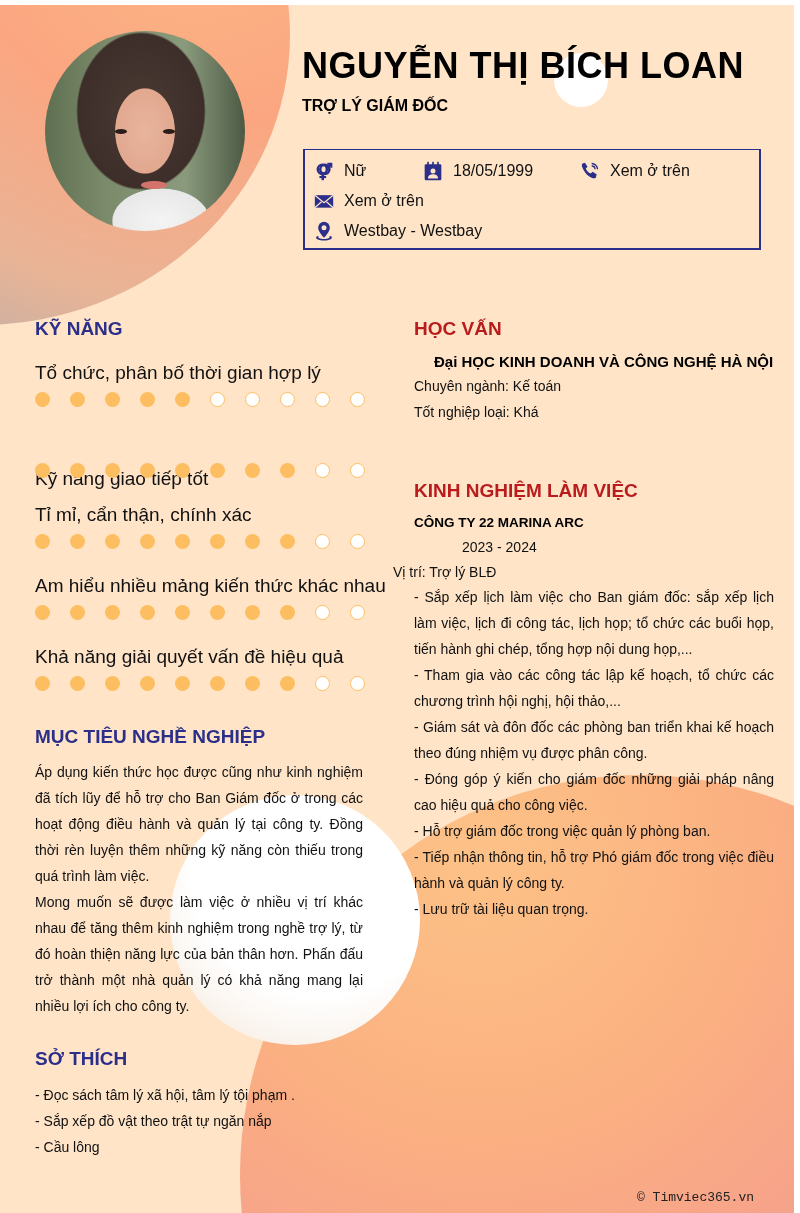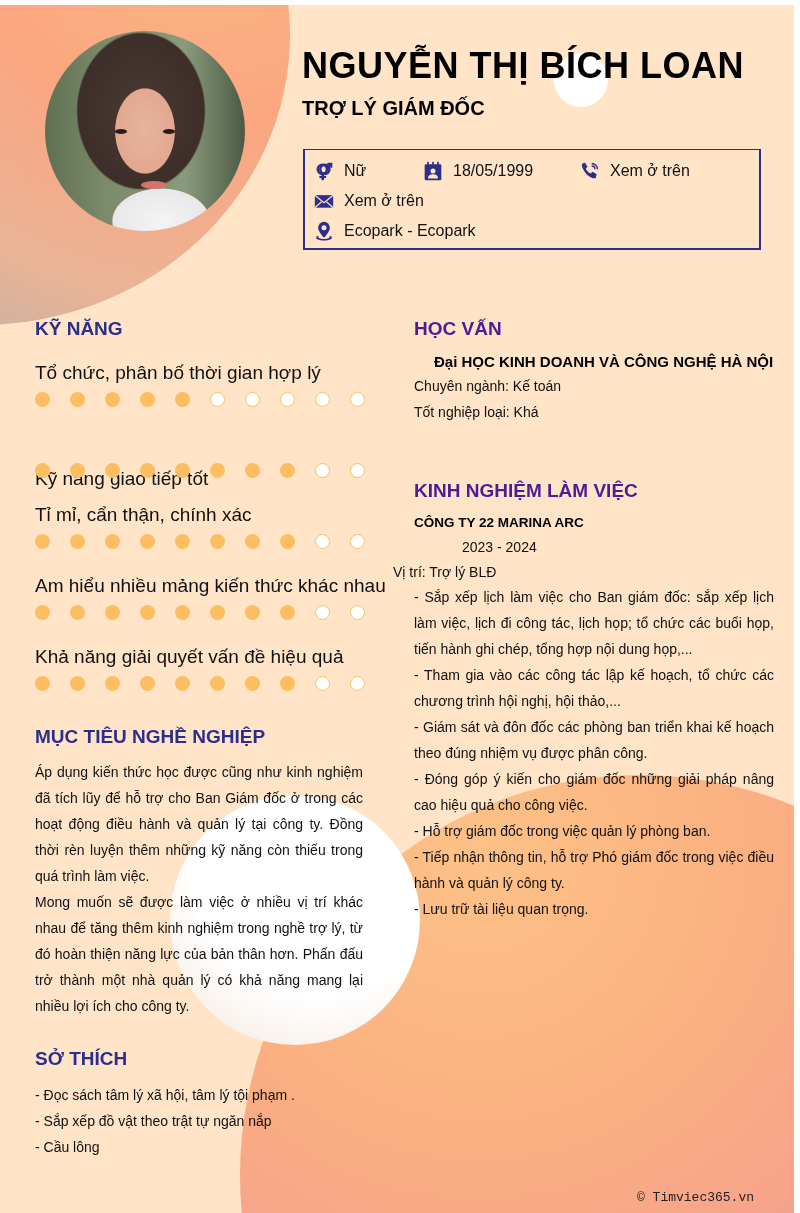--- a/index.html
+++ b/index.html
@@ -43,35 +43,35 @@
       linear-gradient(90deg, #5f7052 0%, #7b8a6a 30%, #8a9a7c 70%, #4c5a44 100%);
   }
   .avatar .eye { position: absolute; width: 12px; height: 5px; background: #2a1c18; border-radius: 50%; top: 98px; }
   .avatar .lips { position: absolute; left: 96px; top: 150px; width: 26px; height: 8px; border-radius: 50%; background: #d4736c; }
 
   .name {
     position: absolute; left: 302px; top: 40px; font-size: 36px; font-weight: 700; letter-spacing: 0.5px; color: #000;
     font-family: "Liberation Sans", sans-serif;
   }
   .title {
-    position: absolute; left: 302px; top: 92px; font-size: 20px; font-weight: 700; color: #000;
+    position: absolute; left: 302px; top: 92px; font-size: 16px; font-weight: 700; color: #000;
   }
   .contact-box {
     position: absolute; left: 303px; top: 144px; width: 458px; height: 101px;
     border: 2px solid #2b2f8a; border-top-width: 1px; border-bottom-width: 2px;
   }
   .contact-item { position: absolute; display: flex; align-items: center; font-size: 16px; color: #111; }
   .contact-item .ic { width: 20px; height: 20px; margin-right: 10px; display: inline-flex; align-items: center; justify-content: center; }
   .contact-item svg { width: 20px; height: 20px; fill: #2b2f8a; }
 
   .sec-title-blue {
     position: absolute; font-size: 19px; font-weight: 700; color: #2b2f8a;
   }
   .sec-title-black {
-    position: absolute; font-size: 19px; font-weight: 700; color: #4c1d95;
+    position: absolute; font-size: 19px; font-weight: 700; color: #b91c1c;
   }
   .skill-label { position: absolute; left: 35px; font-size: 19px; color: #111; }
   .dots { position: absolute; left: 35px; display: flex; gap: 20px; }
   .dot { width: 15px; height: 15px; border-radius: 50%; }
   .dot.on { background: #fdbe62; }
   .dot.off { background: #ffffff; border: 1px solid #fdbe62; }
 
   .para {
     position: absolute; font-size: 14px; line-height: 26px; color: #111; text-align: justify;
   }
@@ -148,21 +148,21 @@
       <span>Xem ở trên</span>
     </div>
     <div class="contact-item" style="left:9px; top:71px;">
       <span class="ic">
         <svg viewBox="0 0 24 24">
             <path d="M12 1a7 7 0 0 0-7 7c0 5 7 12 7 12s7-7 7-12a7 7 0 0 0-7-7z"></path>
             <circle cx="12" cy="8" r="3" fill="#ffe4c8"></circle>
             <path d="M4 18c-2 1-2 3 0 4 4 2 12 2 16 0 2-1 2-3 0-4l-2 1c1 .5 1 1 0 1.5-3 1.5-9 1.5-12 0-1-.5-1-1 0-1.5z"></path>
           </svg>
       </span>
-      <span>Ecopark - Ecopark</span>
+      <span>Westbay - Westbay</span>
     </div>
   </div>
 
   <div class="sec-title-blue" style="left:35px; top:313px;">KỸ NĂNG</div>
 
   <div class="skill-label" style="top:357px;">Tổ chức, phân bố thời gian hợp lý</div>
   <div class="dots" style="top:387px;">
       <span class="dot on"></span>
       <span class="dot on"></span>
       <span class="dot on"></span>

